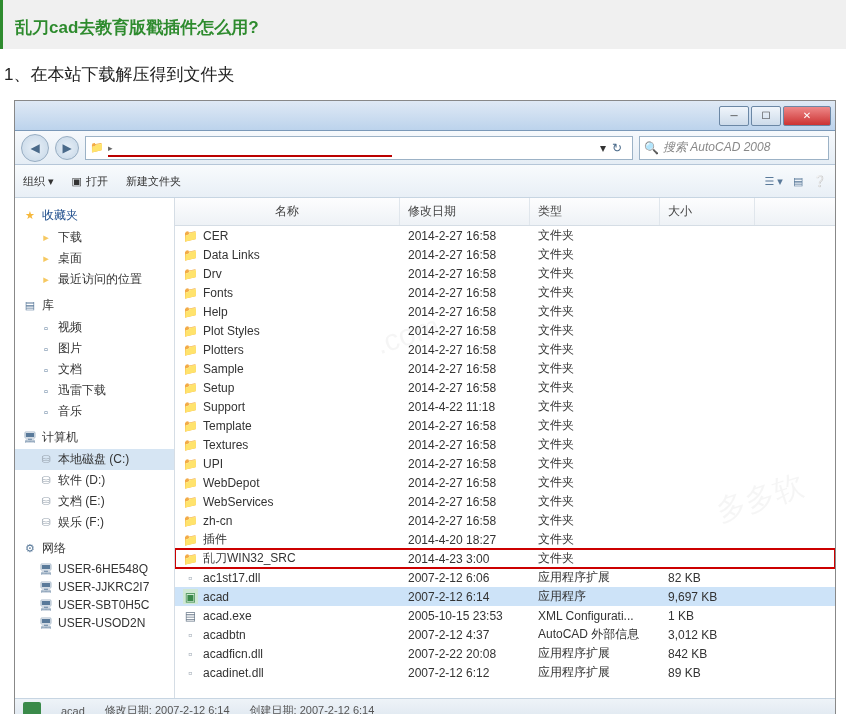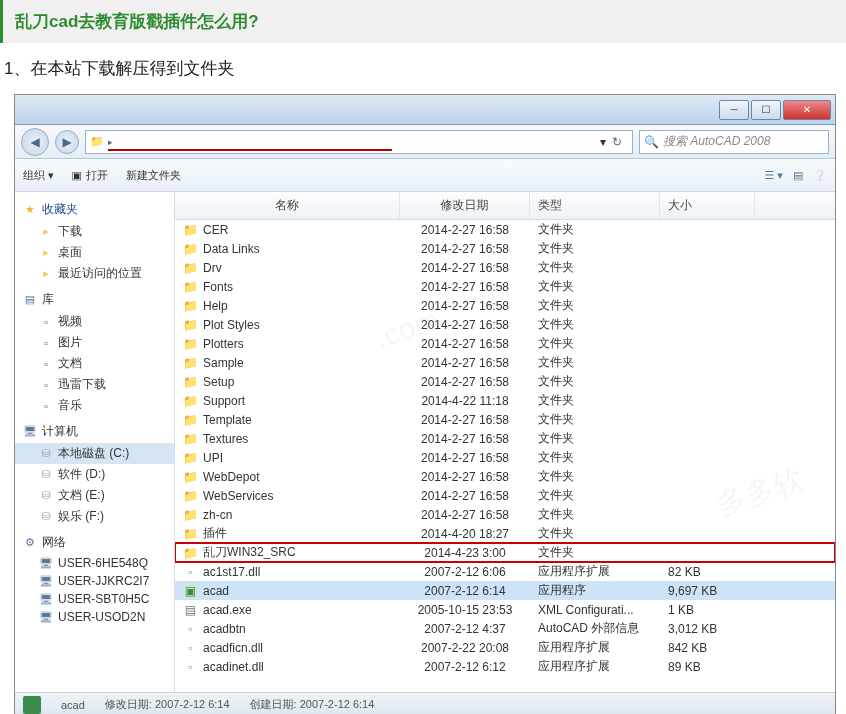--- a/index.html
+++ b/index.html
@@ -1,18 +1,18 @@
 <!DOCTYPE html>
 <html><head>
 <meta charset="utf-8">
 <style>
 * { box-sizing: border-box; margin: 0; padding: 0; }
 body { font-family: "Microsoft YaHei", Arial, sans-serif; background: #fff; width: 846px; }
 .article-title { background: #f0f0f0; border-left: 3px solid #2e8b2e; padding: 10px 12px; margin: 0 0 14px 0; }
-.article-title h2 { color: #2e8b2e; font-size: 17px; font-weight: bold; }
+.article-title h2 { color: #2e8b2e; font-size: 17px; font-weight: bold; margin-top: 6px; }
 .step-text { font-size: 17px; color: #222; margin: 0 0 14px 4px; }
 .screenshot-wrap { border: 1px solid #888; width: 822px; margin-left: 14px; background: #fff; position: relative; }
 .win-titlebar { height: 30px; background: linear-gradient(#dfe9f5, #bcd3ec); border-bottom: 1px solid #7a98b8; display: flex; align-items: center; justify-content: flex-end; padding: 0 4px; }
 .win-btn { width: 30px; height: 20px; margin-left: 2px; border: 1px solid #6b87a5; border-radius: 2px; display: flex; align-items: center; justify-content: center; font-size: 10px; color: #333; background: linear-gradient(#f0f5fb,#cddbea); cursor: default; }
 .win-btn.close { background: linear-gradient(#e88,#c33); color: #fff; width: 48px; }
 .nav-row { height: 34px; background: linear-gradient(#f6f9fc,#e5edf5); border-bottom: 1px solid #b5c6d8; display: flex; align-items: center; padding: 0 6px; gap: 6px; }
 .nav-arrow { width: 28px; height: 28px; border-radius: 50%; background: radial-gradient(#e8f0f8,#c5d6e6); border: 1px solid #97adc2; display: flex; align-items: center; justify-content: center; color: #4a6a8a; font-size: 12px; }
 .nav-arrow.fwd { width: 24px; height: 24px; }
 .addr-bar { flex: 1; height: 24px; background: #fff; border: 1px solid #9cb2c6; display: flex; align-items: center; font-size: 12px; color: #333; padding: 0 4px; position: relative; }
 .addr-bar .crumb { display: inline-flex; align-items: center; }
@@ -35,21 +35,21 @@
 .star { color: #f6b83c; }
 .folder-ic { color: #f6c860; }
 .drive-ic { color: #9aa5b0; }
 .pc-ic { color: #5a7a9a; }
 .net-ic { color: #5a7a9a; }
 .lib-ic { color: #5a7a9a; }
 .file-list { flex: 1; background: #fff; font-size: 12px; overflow-y: auto; position: relative; }
 .fl-header { display: flex; background: linear-gradient(#fdfdfe,#eef2f6); border-bottom: 1px solid #d5dde5; color: #444; position: sticky; top: 0; }
 .fl-header > div { padding: 5px 8px; border-right: 1px solid #e0e6ec; }
 .col-name { width: 225px; text-align: center; }
-.col-date { width: 130px; text-align: center; }
+.col-date { width: 130px; }
 .col-type { width: 130px; }
 .col-size { width: 95px; text-align: left; }
 .fl-row { display: flex; align-items: center; height: 19px; color: #333; }
 .fl-row.sel { background: #cde3f8; }
 .fl-row.highlight { outline: 2px solid #c00; outline-offset: -1px; }
 .fl-row > div { padding: 0 8px; white-space: nowrap; overflow: hidden; text-overflow: ellipsis; }
 .fl-row .col-name { display: flex; align-items: center; gap: 5px; }
 .row-icon { width: 15px; height: 15px; display: inline-flex; align-items: center; justify-content: center; font-size: 12px; flex-shrink: 0; }
 .ic-folder { color: #f5c558; }
 .ic-dll { color: #9aa5b0; }

